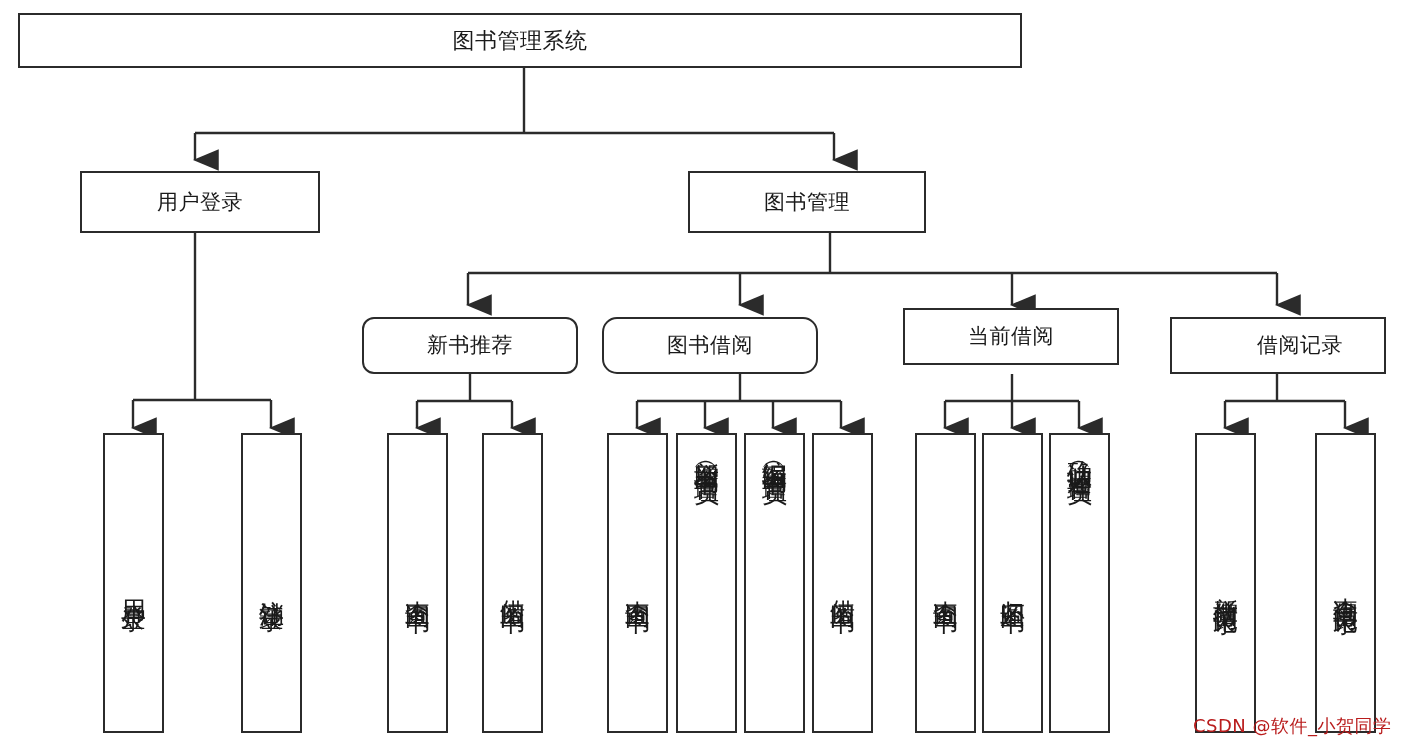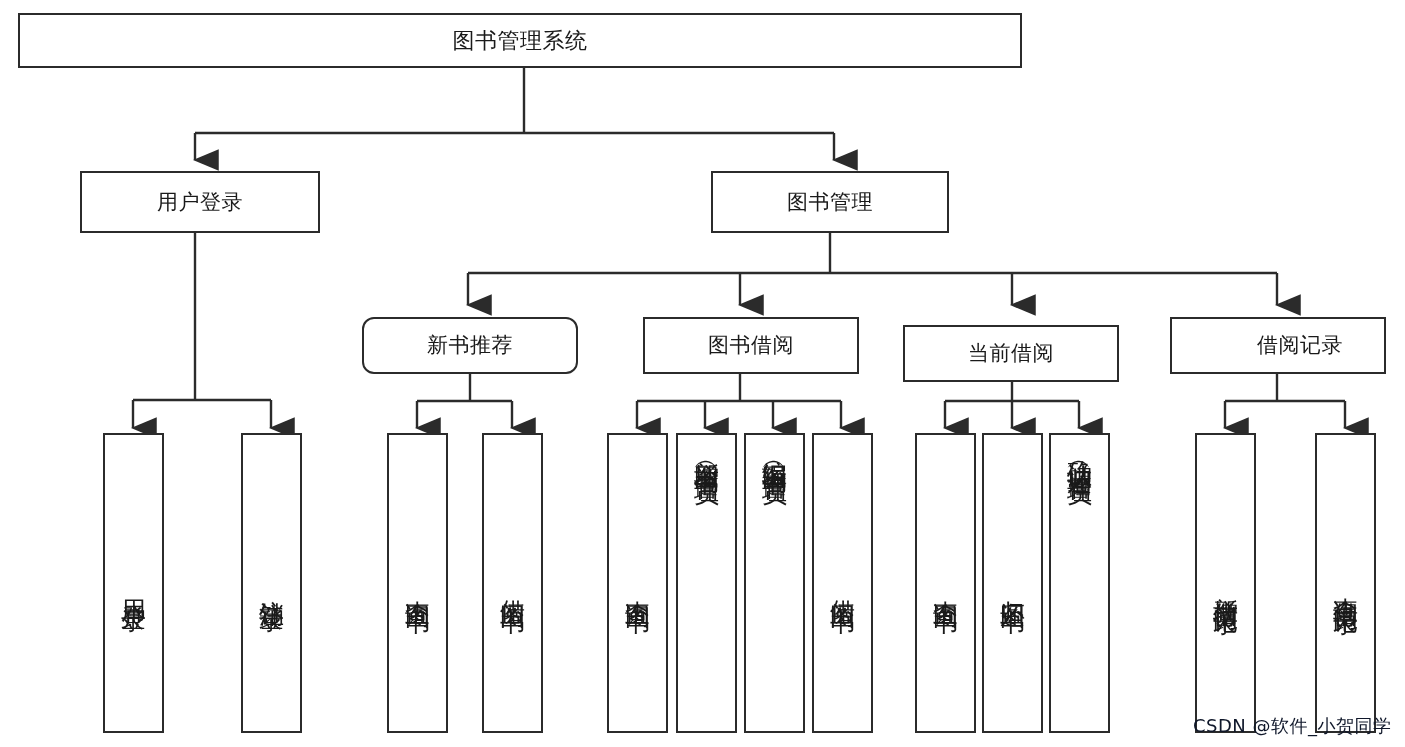--- a/index.html
+++ b/index.html
@@ -64,21 +64,21 @@
     font-size: 25px;
     line-height: 1.0;
     letter-spacing: 3px;
     white-space: nowrap;
   }
   .node.vert.mid .label {
     align-self: center;
   }
   .watermark {
     position: absolute;
-    color: #0f172a;
+    color: #b91c1c;
     font-size: 18px;
     white-space: nowrap;
     z-index: 3;
     letter-spacing: 0.5px;
   }
 </style>
 </head>
 <body>
 
 <div id="canvas">
@@ -135,33 +135,33 @@
   </svg>
 
   <div class="node horiz root" style="left:18px; top:13px; width:1004px; height:55px;">
     <span class="label">图书管理系统</span>
   </div>
 
   <div class="node horiz" style="left:80px; top:171px; width:240px; height:62px;">
     <span class="label">用户登录</span>
   </div>
 
-  <div class="node horiz" style="left:711px; top:171px; width:238px; height:62px;">
+  <div class="node horiz" style="left:688px; top:171px; width:238px; height:62px;">
     <span class="label">图书管理</span>
   </div>
 
   <div class="node horiz" style="left:362px; top:317px; width:216px; height:57px;border-radius:12px;">
     <span class="label">新书推荐</span>
   </div>
 
-  <div class="node horiz" style="left:643px; top:317px; width:216px; height:57px;">
+  <div class="node horiz" style="left:602px; top:317px; width:216px; height:57px;border-radius:15px;">
     <span class="label">图书借阅</span>
   </div>
 
-  <div class="node horiz" style="left:903px; top:325px; width:216px; height:57px;">
+  <div class="node horiz" style="left:903px; top:308px; width:216px; height:57px;">
     <span class="label">当前借阅</span>
   </div>
 
   <div class="node horiz" style="left:1170px; top:317px; width:216px; height:57px;padding-left:44px;">
     <span class="label">借阅记录</span>
   </div>
 
   <div class="node vert mid" style="left:103px; top:433px; width:61px; height:300px;">
     <span class="label">用户登录</span>
   </div>

